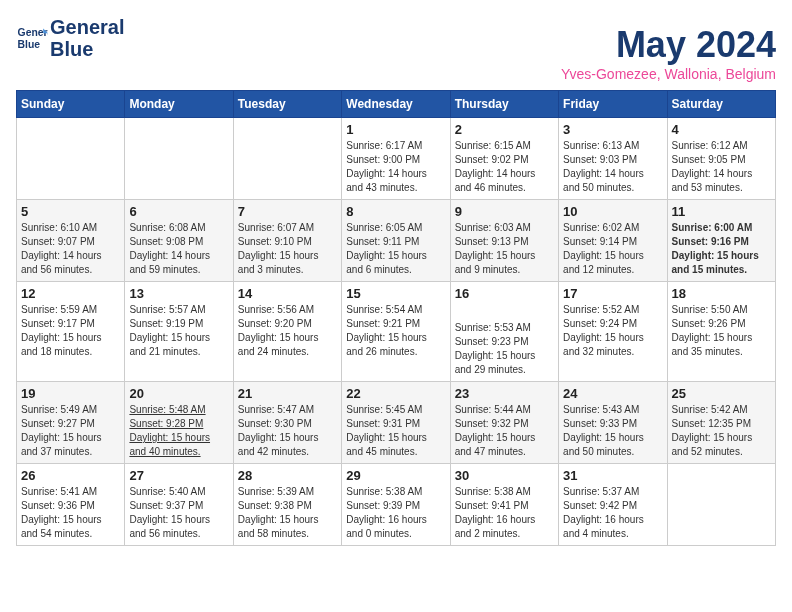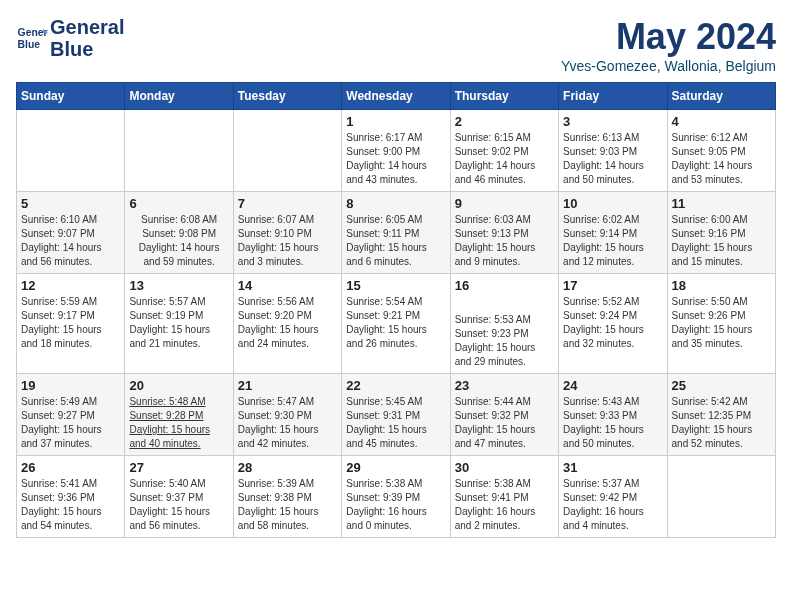--- a/index.html
+++ b/index.html
@@ -31,24 +31,25 @@
       height: 32px;
       margin-right: 2px;
     }
     .title-section {
       text-align: right;
     }
     .month-title {
       font-size: 36px;
       font-weight: bold;
       color: #1a3a6e;
+      margin-top: 8px;
     }
     .location {
       font-size: 14px;
-      color: #0c4a6e;
+      color: #ec4899;
     }
     .calendar {
       width: 100%;
       border-collapse: collapse;
       font-size: 11px;
     }
     .calendar th {
       background-color: #2255a4;
       color: white;
       padding: 6px 4px;
@@ -156,21 +157,21 @@
       <tr>
         <td>
           <span class="day-number">5</span>
           <div class="day-info" style="white-space: pre-line;">Sunrise: 6:10 AM
 Sunset: 9:07 PM
 Daylight: 14 hours
 and 56 minutes.</div>
         </td>
         <td>
           <span class="day-number">6</span>
-          <div class="day-info" style="white-space: pre-line; text-align: center;">Sunrise: 6:08 AM
+          <div class="day-info" style="white-space: pre-line;">Sunrise: 6:08 AM
 Sunset: 9:08 PM
 Daylight: 14 hours
 and 59 minutes.</div>
         </td>
         <td>
           <span class="day-number">7</span>
           <div class="day-info" style="white-space: pre-line;">Sunrise: 6:07 AM
 Sunset: 9:10 PM
 Daylight: 15 hours
 and 3 minutes.</div>
@@ -191,21 +192,21 @@
         </td>
         <td>
           <span class="day-number">10</span>
           <div class="day-info" style="white-space: pre-line;">Sunrise: 6:02 AM
 Sunset: 9:14 PM
 Daylight: 15 hours
 and 12 minutes.</div>
         </td>
         <td>
           <span class="day-number">11</span>
-          <div class="day-info" style="white-space: pre-line;">Sunrise: 6:00 AM
+          <div class="day-info" style="white-space: pre-line; font-weight: bold;">Sunrise: 6:00 AM
 Sunset: 9:16 PM
 Daylight: 15 hours
 and 15 minutes.</div>
         </td>
       </tr>
       <tr>
         <td>
           <span class="day-number">12</span>
           <div class="day-info" style="white-space: pre-line;">Sunrise: 5:59 AM
 Sunset: 9:17 PM

